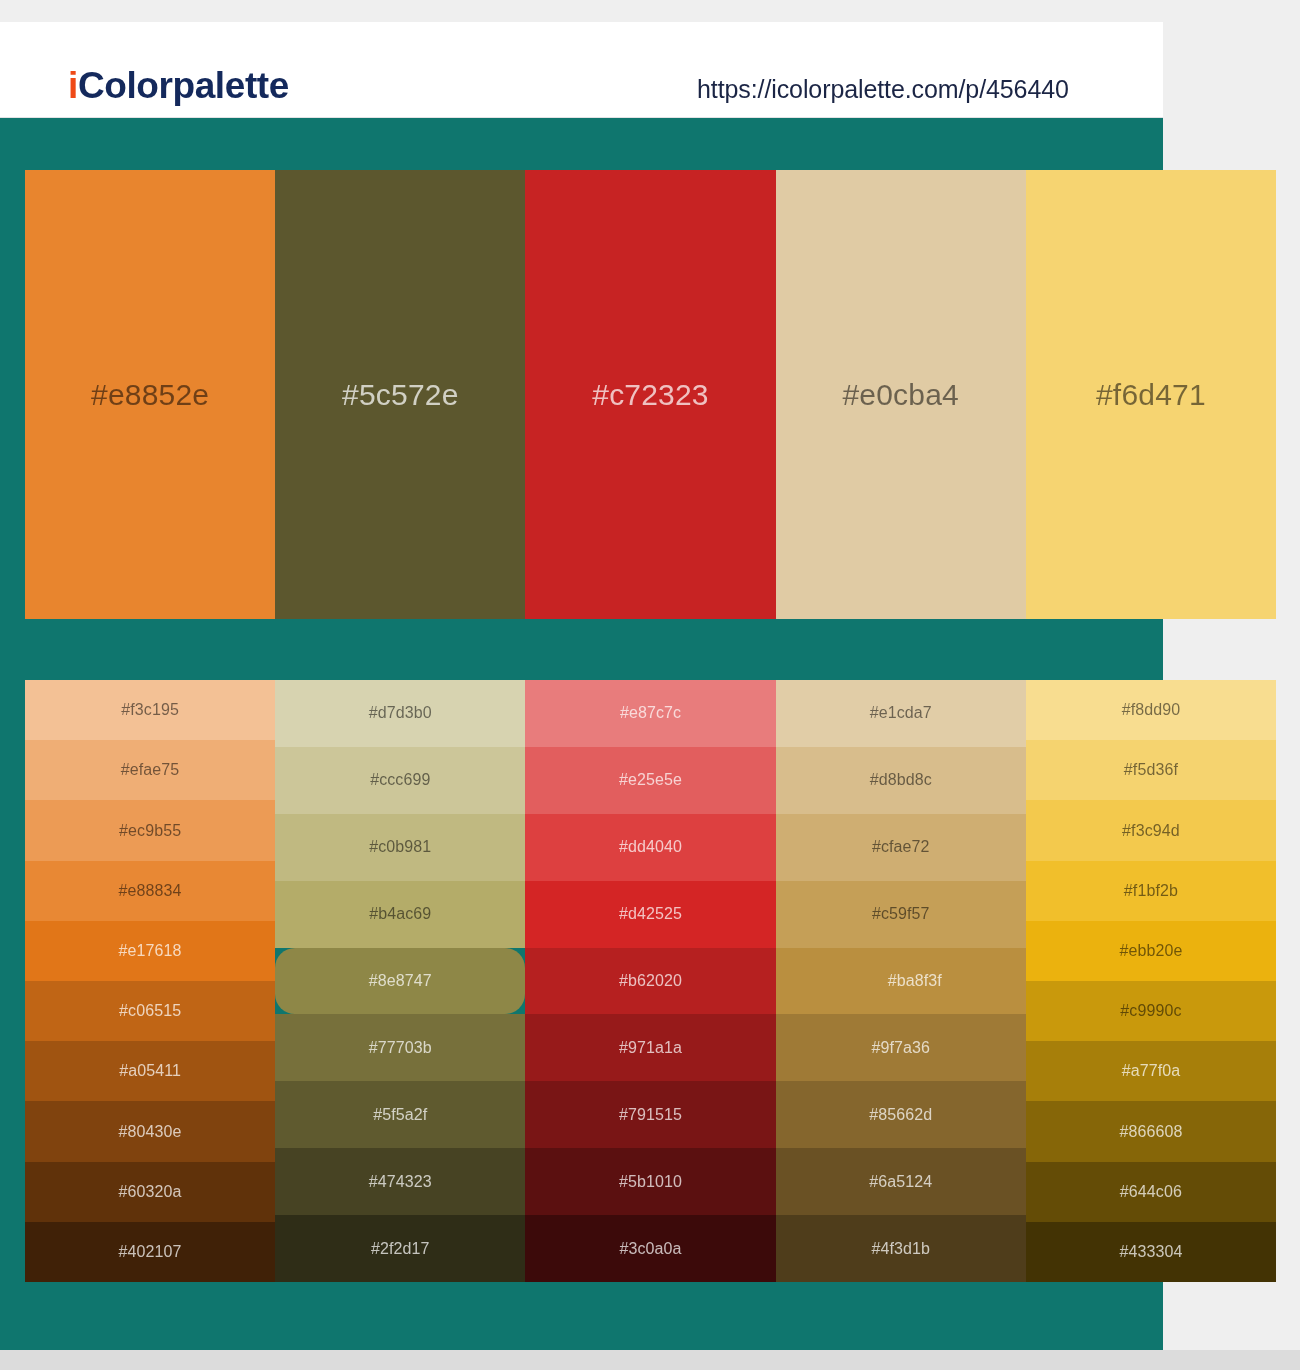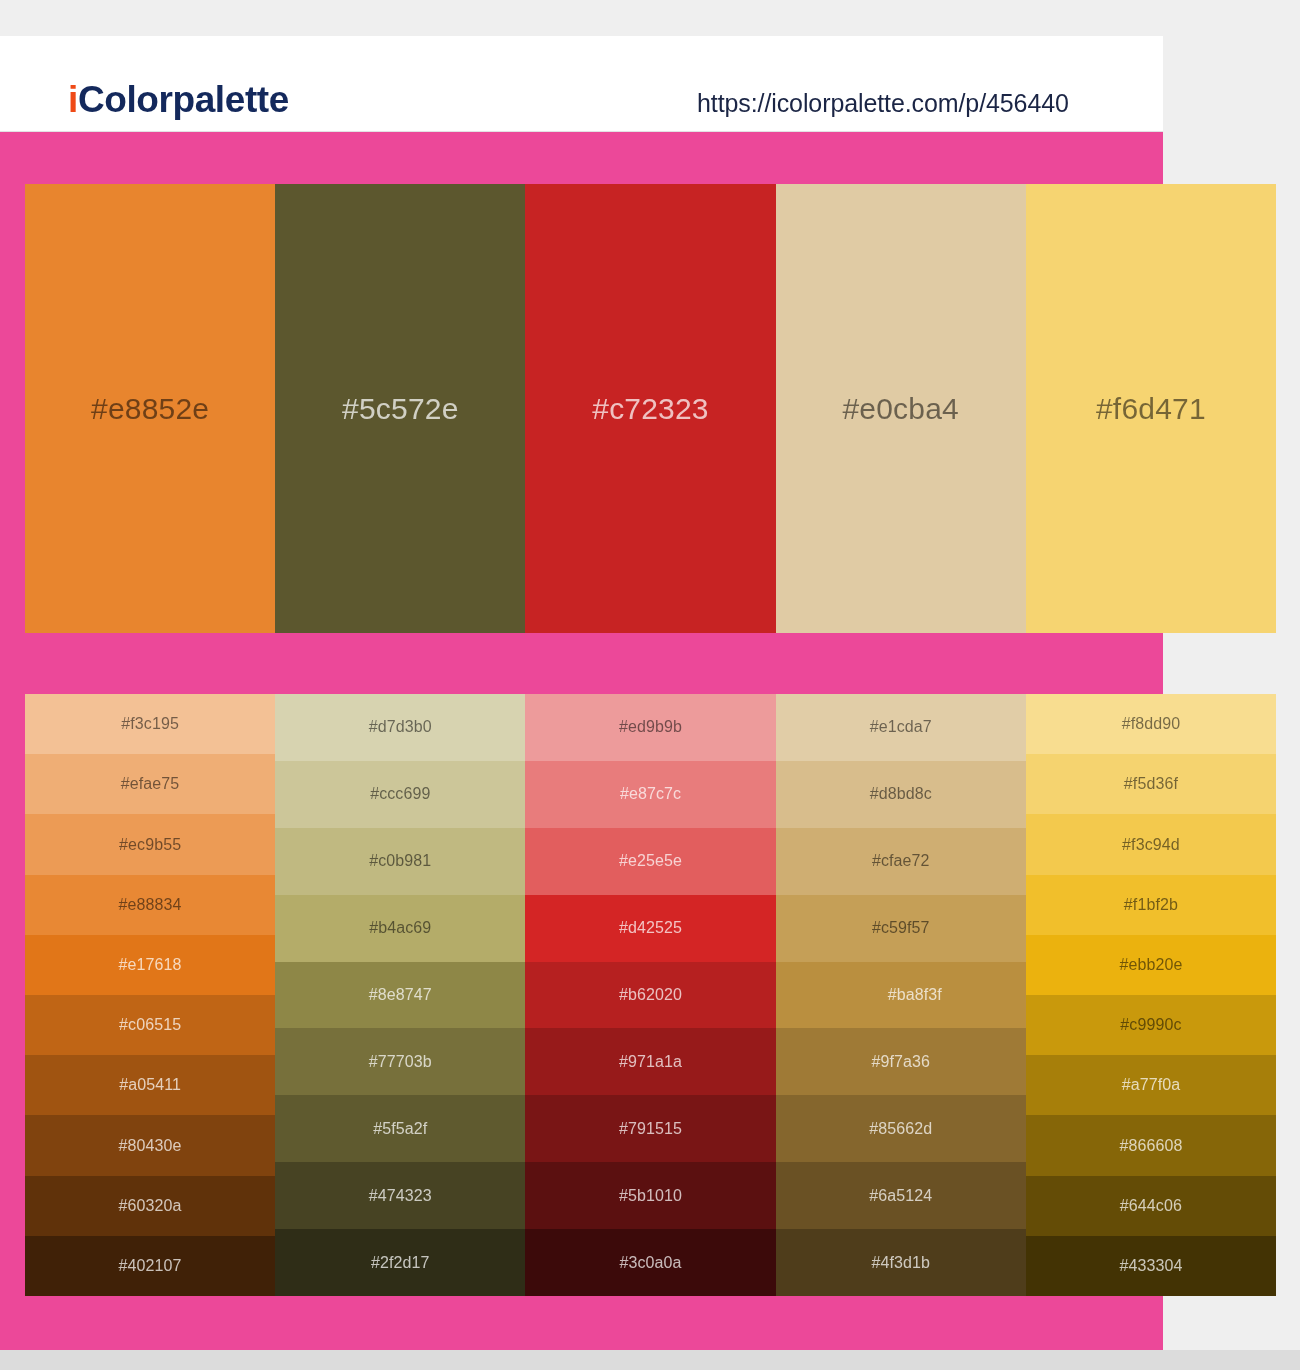--- a/index.html
+++ b/index.html
@@ -17,23 +17,22 @@
     height: 1370px;
     background: #efefef;
   }
   #top-gutter {
     height: 22px;
     background: #efefef;
   }
   #page-sheet {
     position: relative;
     width: 1163px;
-    background: #ec4899;
+    background: #0f766e;
     min-height: 1328px;
-    margin-top: 14px;
   }
   
   #site-header {
     position: relative;
     height: 96px;
     background: #ffffff;
     border-bottom: 1px solid #e2e2e4;
   }
   #brand-logo {
     position: absolute;
@@ -188,46 +187,46 @@
           </div>
           <div class="shade-cell" style="background: rgb(204, 198, 153);">
             <span class="hexlabel" style="color: rgba(0, 0, 0, 0.52);">#ccc699</span>
           </div>
           <div class="shade-cell" style="background: rgb(192, 185, 129);">
             <span class="hexlabel" style="color: rgba(0, 0, 0, 0.52);">#c0b981</span>
           </div>
           <div class="shade-cell" style="background: rgb(180, 172, 105);">
             <span class="hexlabel" style="color: rgba(0, 0, 0, 0.52);">#b4ac69</span>
           </div>
-          <div class="shade-cell" style="background: rgb(142, 135, 71);">
+          <div class="shade-cell" style="background: rgb(142, 135, 71); border-radius: 20px;">
             <span class="hexlabel" style="color: rgba(255, 255, 255, 0.72);">#8e8747</span>
           </div>
           <div class="shade-cell" style="background: rgb(119, 112, 59);">
             <span class="hexlabel" style="color: rgba(255, 255, 255, 0.72);">#77703b</span>
           </div>
           <div class="shade-cell" style="background: rgb(95, 90, 47);">
             <span class="hexlabel" style="color: rgba(255, 255, 255, 0.72);">#5f5a2f</span>
           </div>
           <div class="shade-cell" style="background: rgb(71, 67, 35);">
             <span class="hexlabel" style="color: rgba(255, 255, 255, 0.72);">#474323</span>
           </div>
           <div class="shade-cell" style="background: rgb(47, 45, 23);">
             <span class="hexlabel" style="color: rgba(255, 255, 255, 0.72);">#2f2d17</span>
           </div>
         </div>
         <div class="shade-column">
-          <div class="shade-cell" style="background: rgb(237, 155, 155);">
-            <span class="hexlabel" style="color: rgba(0, 0, 0, 0.52);">#ed9b9b</span>
-          </div>
           <div class="shade-cell" style="background: rgb(232, 124, 124);">
             <span class="hexlabel" style="color: rgba(255, 255, 255, 0.72);">#e87c7c</span>
           </div>
           <div class="shade-cell" style="background: rgb(226, 94, 94);">
             <span class="hexlabel" style="color: rgba(255, 255, 255, 0.72);">#e25e5e</span>
           </div>
+          <div class="shade-cell" style="background: rgb(221, 64, 64);">
+            <span class="hexlabel" style="color: rgba(255, 255, 255, 0.72);">#dd4040</span>
+          </div>
           <div class="shade-cell" style="background: rgb(212, 37, 37);">
             <span class="hexlabel" style="color: rgba(255, 255, 255, 0.72);">#d42525</span>
           </div>
           <div class="shade-cell" style="background: rgb(182, 32, 32);">
             <span class="hexlabel" style="color: rgba(255, 255, 255, 0.72);">#b62020</span>
           </div>
           <div class="shade-cell" style="background: rgb(151, 26, 26);">
             <span class="hexlabel" style="color: rgba(255, 255, 255, 0.72);">#971a1a</span>
           </div>
           <div class="shade-cell" style="background: rgb(121, 21, 21);">

